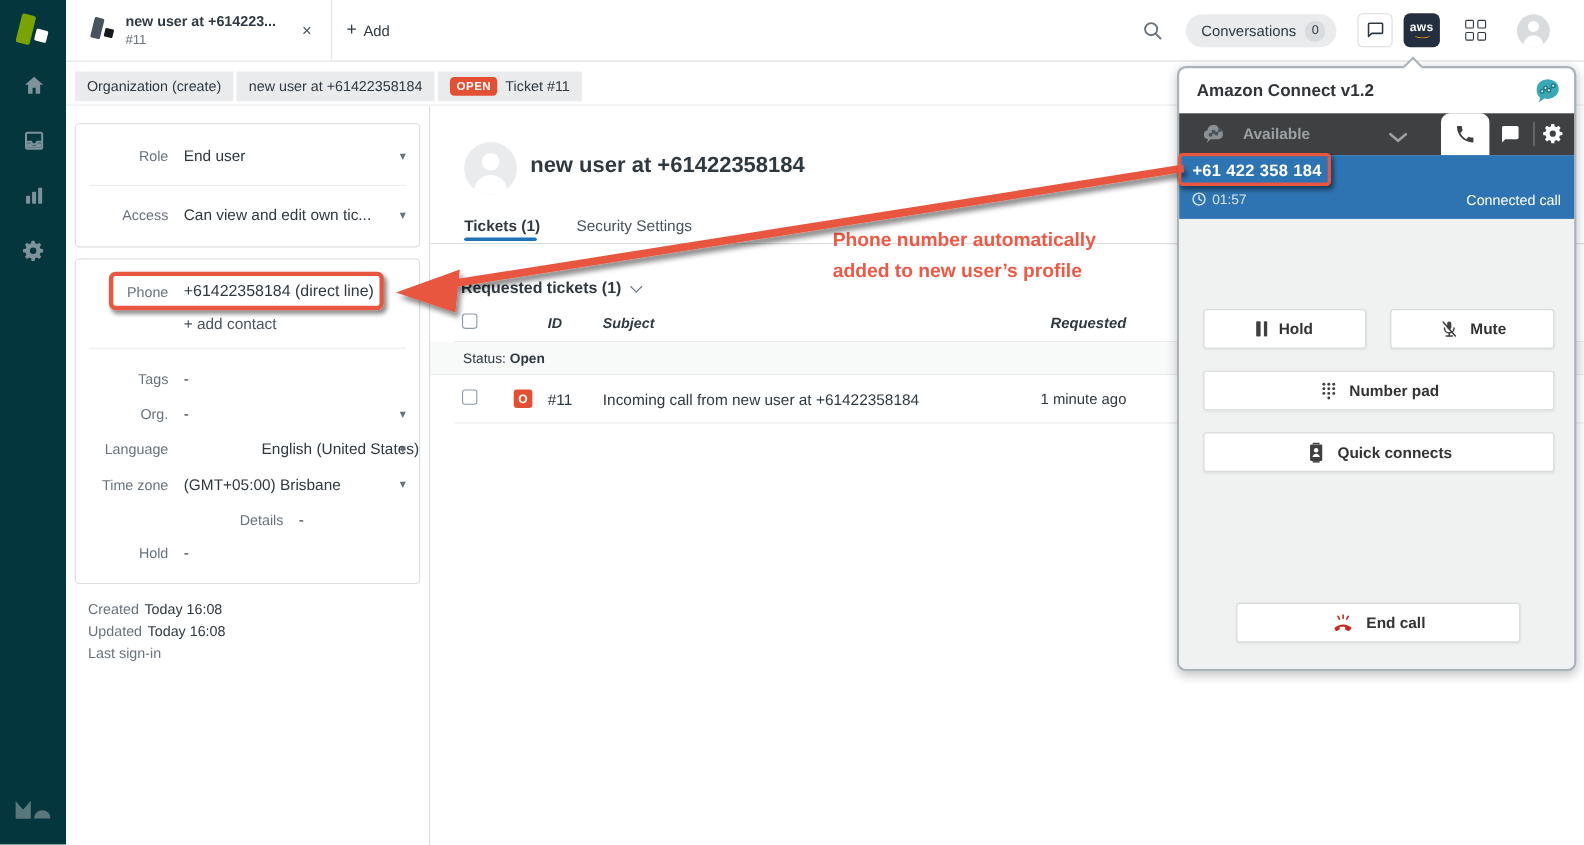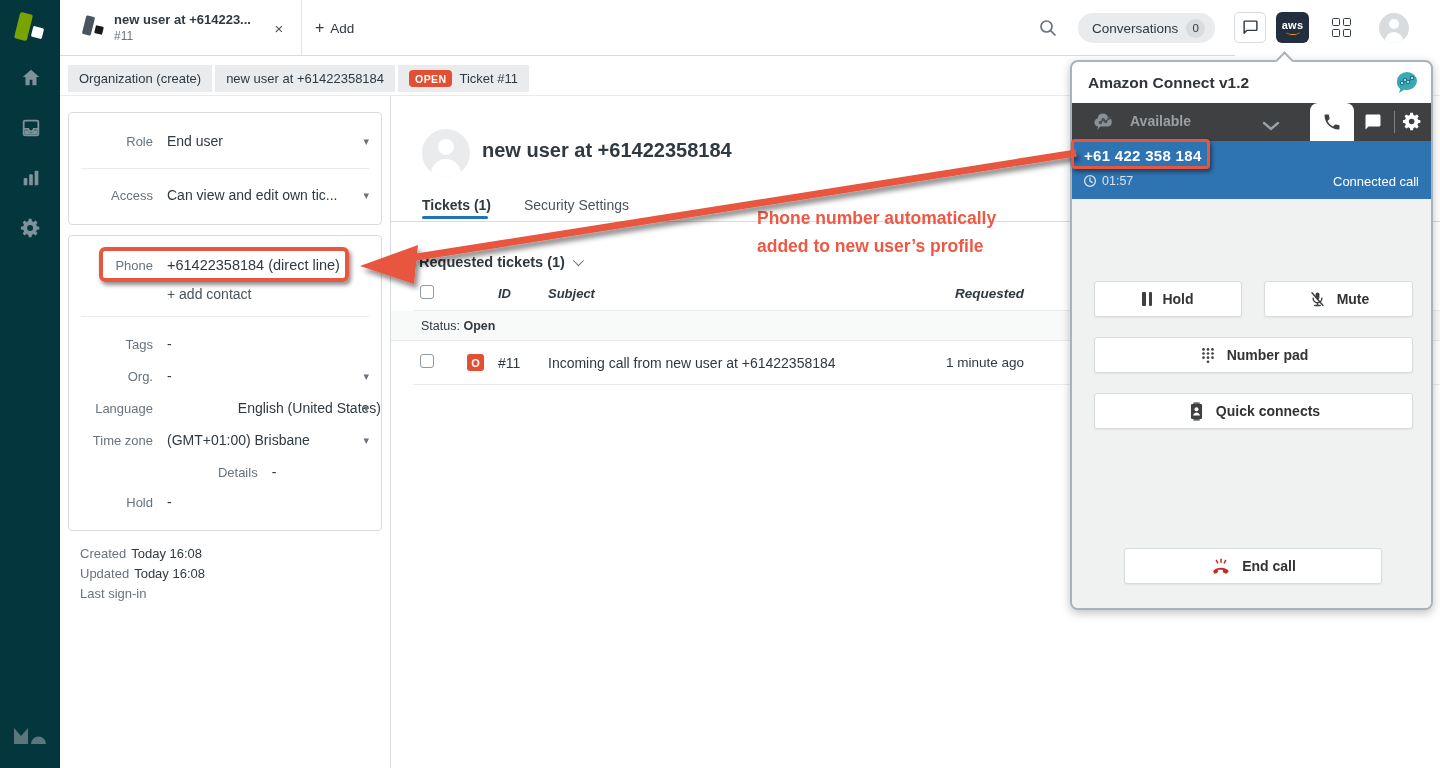--- a/index.html
+++ b/index.html
@@ -10,21 +10,21 @@
 
   
   .sidebar { left:0; top:0; width:60px; height:768px; background:#03363d; z-index:10; }
   .zd-logo { left:13px; top:11px; width:34px; height:34px; }
   .zd-logo .green { position:absolute; left:4px; top:2px; width:13px; height:27px; background:#78a300; border-radius:2px; transform:rotate(14deg); }
   .zd-logo .white { position:absolute; left:19px; top:16px; width:11px; height:11px; background:#fff; border-radius:1.5px; transform:rotate(14deg); }
   .nav-ic { left:19px; width:24px; height:24px; display:flex; align-items:center; justify-content:center; }
   .zd-mark { left:14px; top:726px; width:32px; height:20px; }
 
   
-  .topbar { left:60px; top:0; width:1175px; height:56px; background:#fff; border-bottom:1px solid #d8dcde; z-index:11; }
+  .topbar { left:60px; top:0; width:1380px; height:56px; background:#fff; border-bottom:1px solid #d8dcde; z-index:11; }
   .tab { position:absolute; left:0; top:0; width:242px; height:55px; background:#fff; border-right:1px solid #e0e4e8; }
   .tab-ic { position:absolute; left:22px; top:15px; width:24px; height:24px; }
   .tab-ic .p1 { position:absolute; left:2px; top:1px; width:9px; height:19px; background:#49545c; border-radius:1.5px; transform:rotate(14deg); }
   .tab-ic .p2 { position:absolute; left:13px; top:11px; width:8px; height:8px; background:#17191a; border-radius:1px; transform:rotate(14deg); }
   .tab-title { position:absolute; left:54px; top:12px; width:150px; font-size:13px; font-weight:bold; color:#2f3941; white-space:nowrap; overflow:hidden; }
   .tab-sub { position:absolute; left:54px; top:29px; font-size:12px; color:#68737d; }
   .tab-close { position:absolute; left:208px; top:17px; width:22px; height:22px; font-size:15px; color:#49545c; display:flex; align-items:center; justify-content:center; cursor:pointer; }
   .add-btn { position:absolute; left:255px; top:16px; height:24px; display:flex; align-items:center; gap:6px; color:#2f3941; font-size:13.5px; cursor:pointer; }
   .add-btn .plus { font-size:16px; color:#2f3941; }
   .search-ic { position:absolute; left:978px; top:18px; width:20px; height:20px; }
@@ -247,21 +247,21 @@
         <span class="fvalue">-</span>
         <span class="fcaret">▾</span>
       </div>
       <div class="frow" style="top:156px;justify-content:space-between;">
         <span class="flabel">Language</span>
         <span class="fvalue">English (United States)</span>
         <span class="fcaret">▾</span>
       </div>
       <div class="frow" style="top:188px;">
         <span class="flabel">Time zone</span>
-        <span class="fvalue">(GMT+01:00) Brisbane</span>
+        <span class="fvalue">(GMT+05:00) Brisbane</span>
         <span class="fcaret">▾</span>
       </div>
       <div class="frow" style="top:220px;justify-content:center;">
         <span class="flabel">Details</span>
         <span class="fvalue">-</span>
       </div>
       <div class="frow" style="top:250px;">
         <span class="flabel">Hold</span>
         <span class="fvalue">-</span>
       </div>

